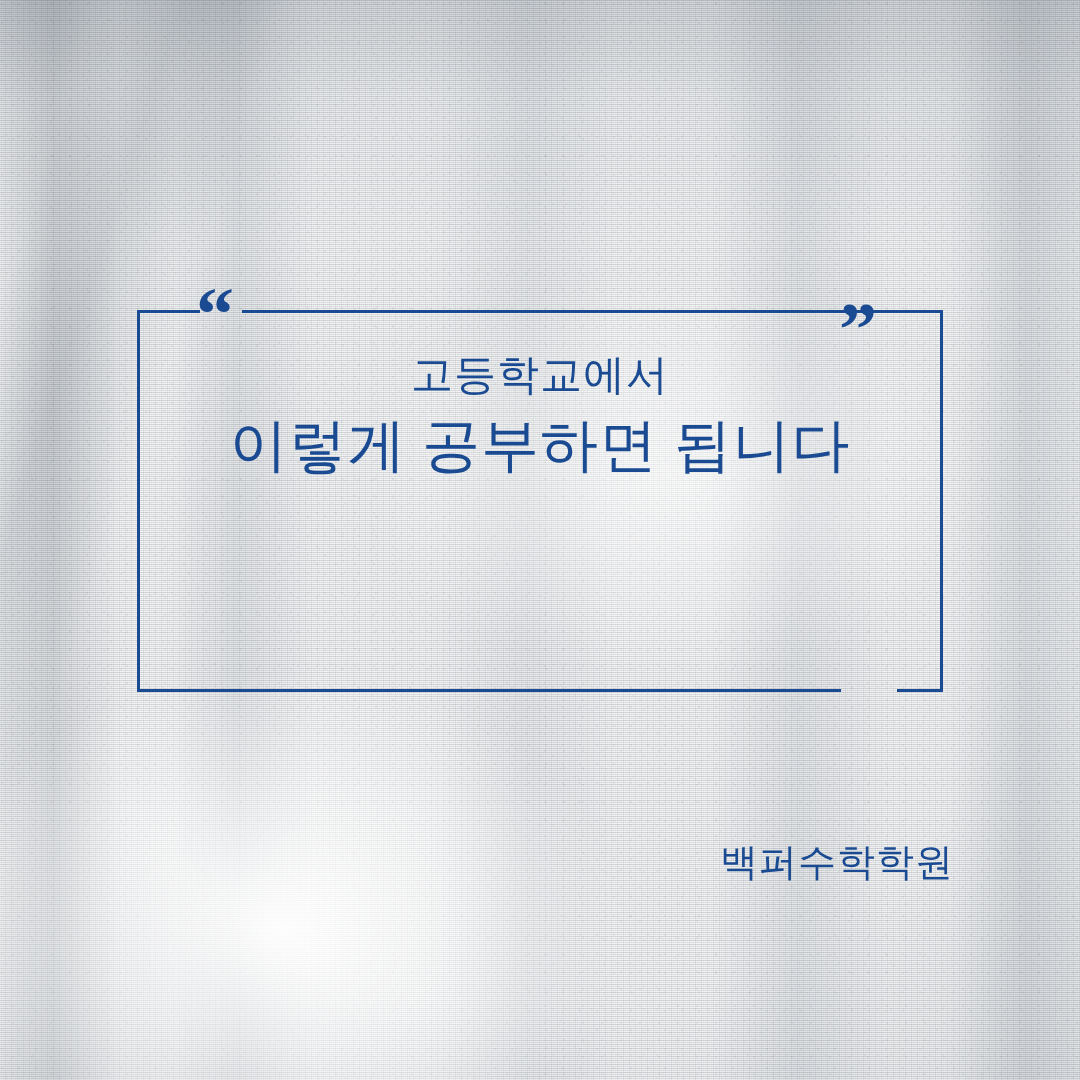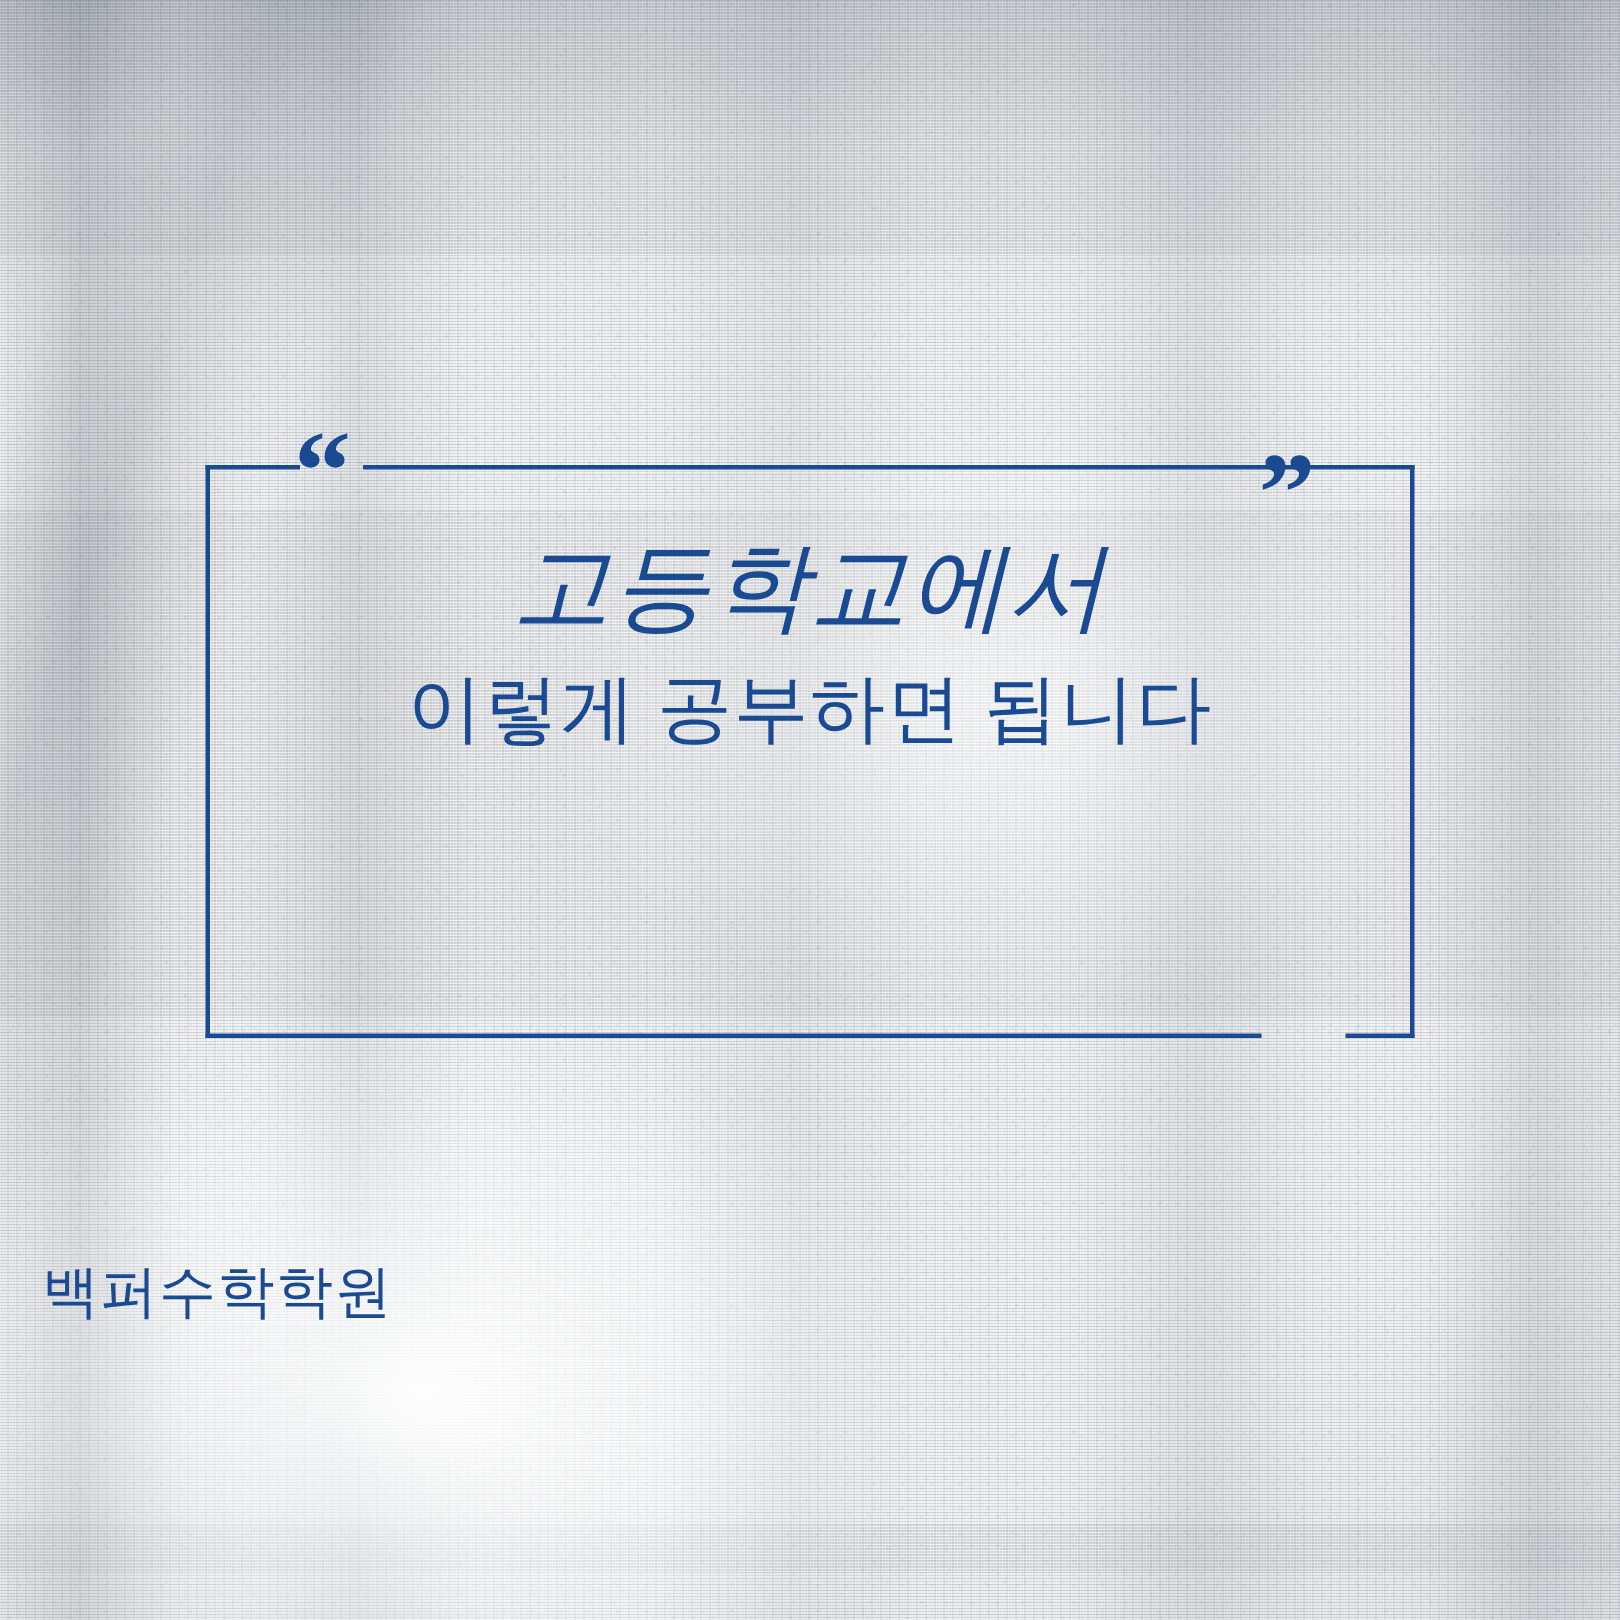--- a/index.html
+++ b/index.html
@@ -220,54 +220,52 @@
     color: #1a4b92;
     font-family: "Liberation Serif", "DejaVu Serif", serif;
   }
 
   .hl-line {
     display: block;
     white-space: nowrap;
   }
 
   .hl-1 {
-    font-size: 65px;
+    font-size: 42px;
     line-height: 1.42;
     letter-spacing: 1px;
-    font-style: italic;
   }
 
   .hl-2 {
     font-size: 66px;
     line-height: 1.40;
     letter-spacing: 1px;
   }
 
   .hl-2 .em {
     font-weight: 700;
   }
 
   .hl-3 {
-    font-size: 50px;
+    font-size: 58px;
     line-height: 1.38;
     letter-spacing: 1px;
   }
 
   .footer {
     position: absolute;
     left: 0;
     top: 838px;
     width: 954px;
-    text-align: left;
+    text-align: right;
     color: #1a4b92;
     font-family: "Liberation Serif", "DejaVu Serif", serif;
     font-size: 38px;
     letter-spacing: 1px;
     line-height: 1.3;
-    margin-left: 28px;
   }
 </style>
 </head>
 <body>
 
 <div class="canvas">
 
   <div class="tex-weave"></div>
   <div class="tex-weave2"></div>
   <div class="tex-noise"></div>

